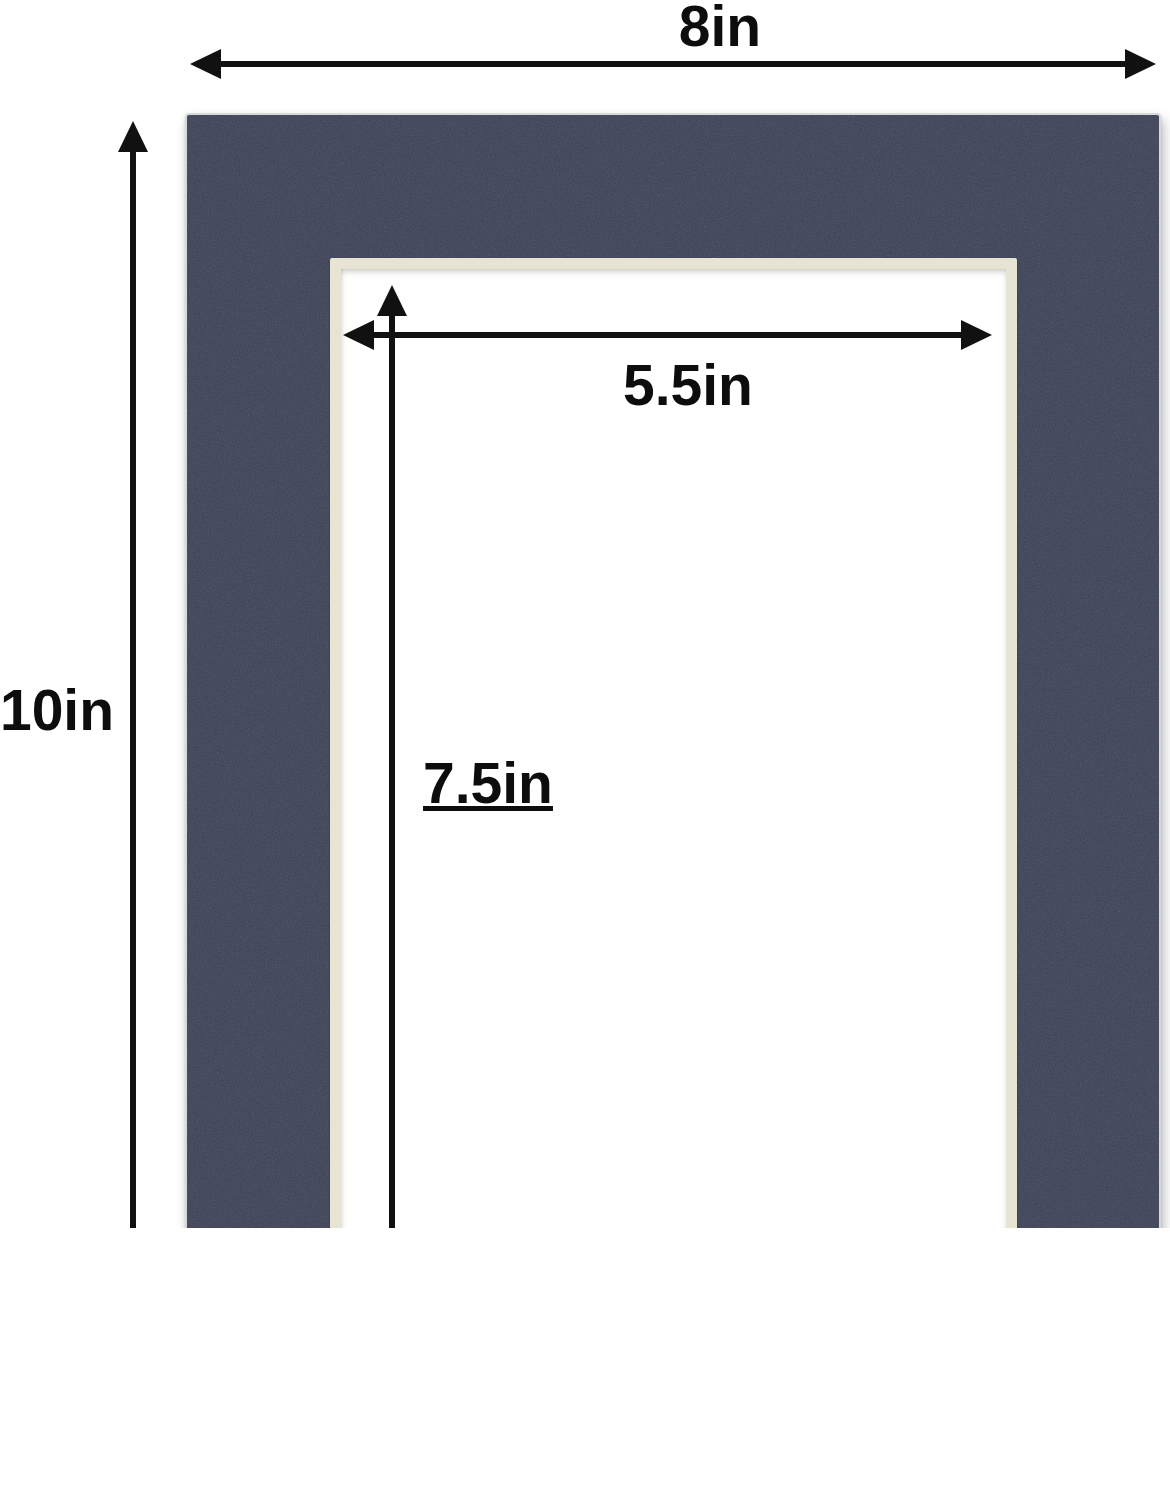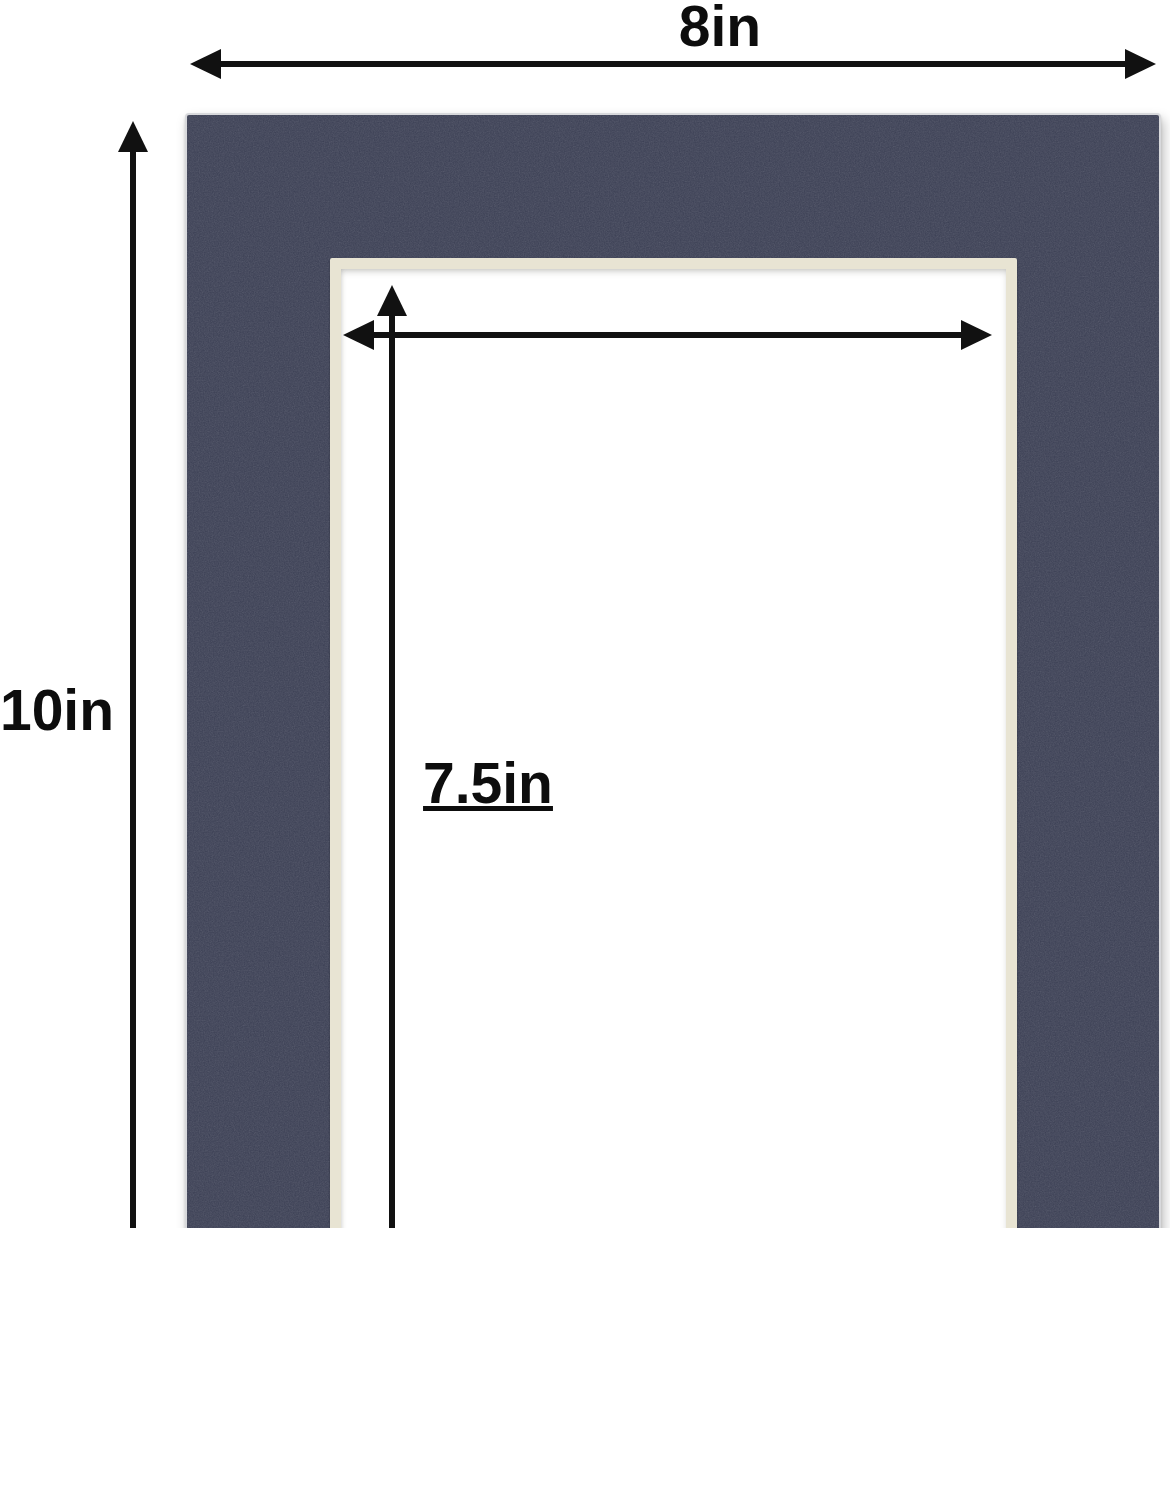--- a/index.html
+++ b/index.html
@@ -127,20 +127,21 @@
     <span class="shaft"></span>
     <span class="head down"></span>
   </div>
   <div id="label-outer-height" class="dim-label">10in</div>
 
   <div id="arrow-opening-width" class="h-arrow">
     <span class="head left"></span>
     <span class="shaft"></span>
     <span class="head right"></span>
   </div>
+  <div id="label-opening-width" class="dim-label">5.5in</div>
 
   <div id="arrow-opening-height" class="v-arrow">
     <span class="head up"></span>
     <span class="shaft"></span>
     <span class="head down"></span>
   </div>
   <div id="label-opening-height" class="dim-label">7.5in</div>
 
 </div>
 

